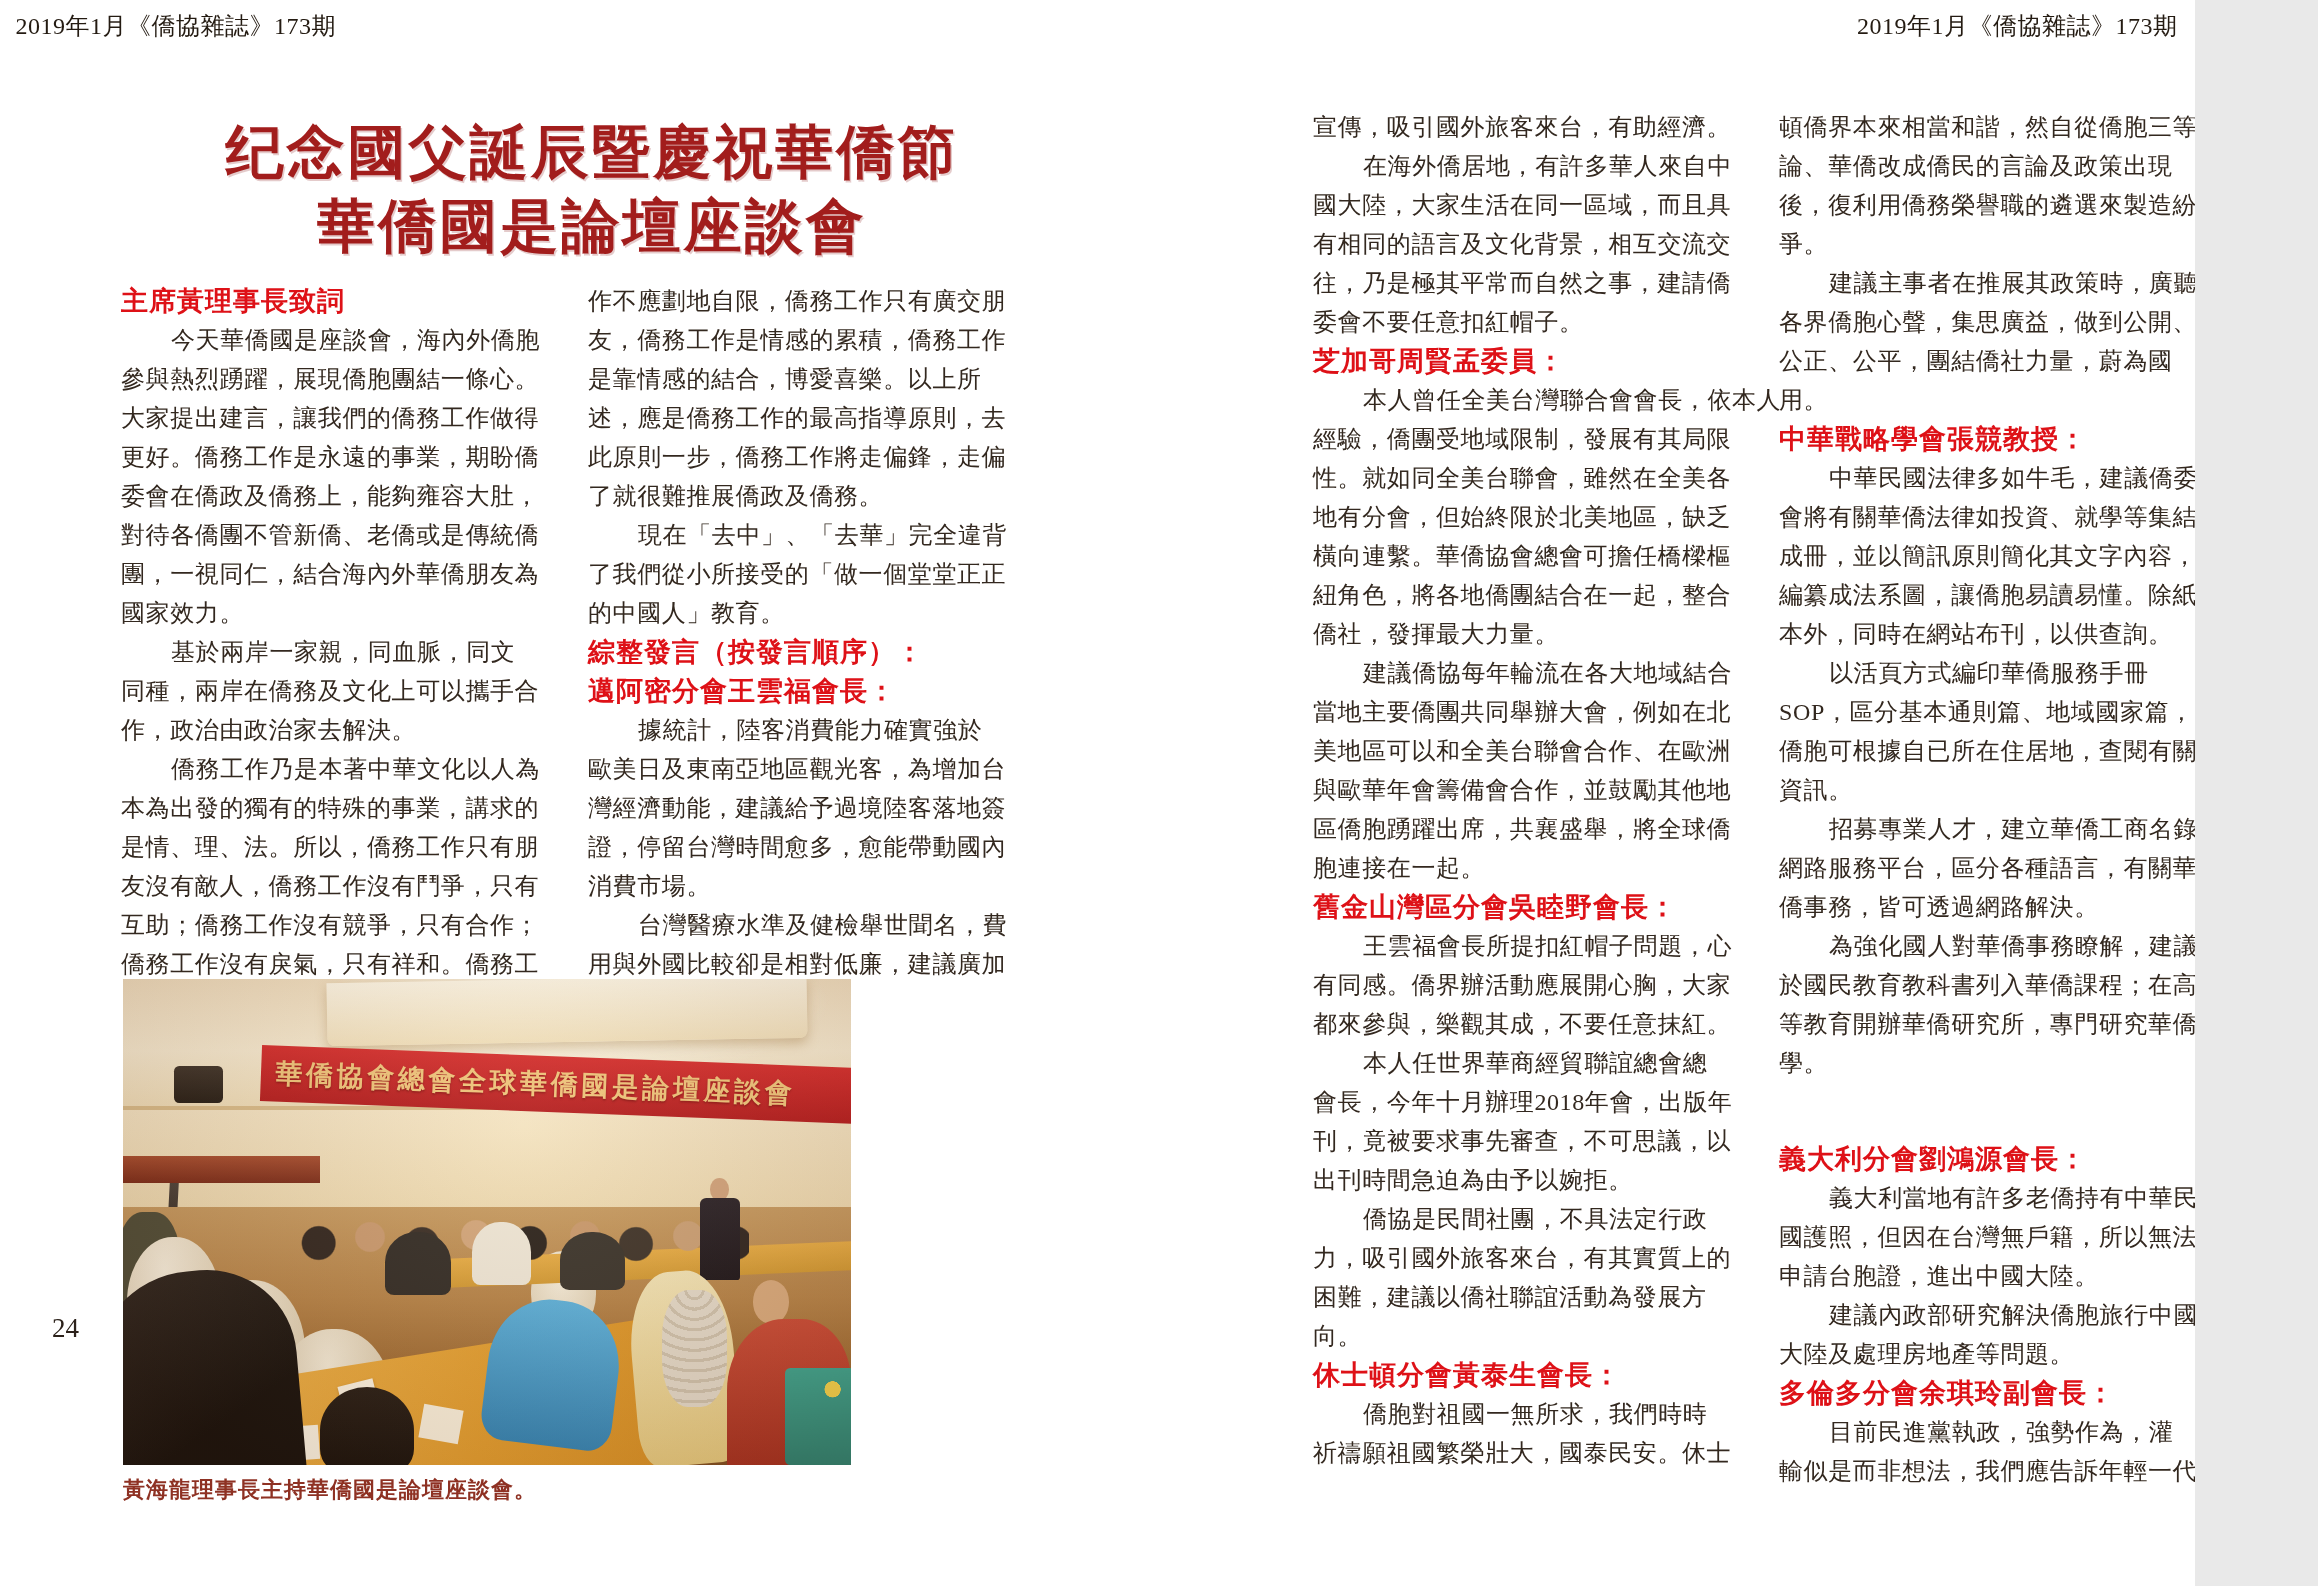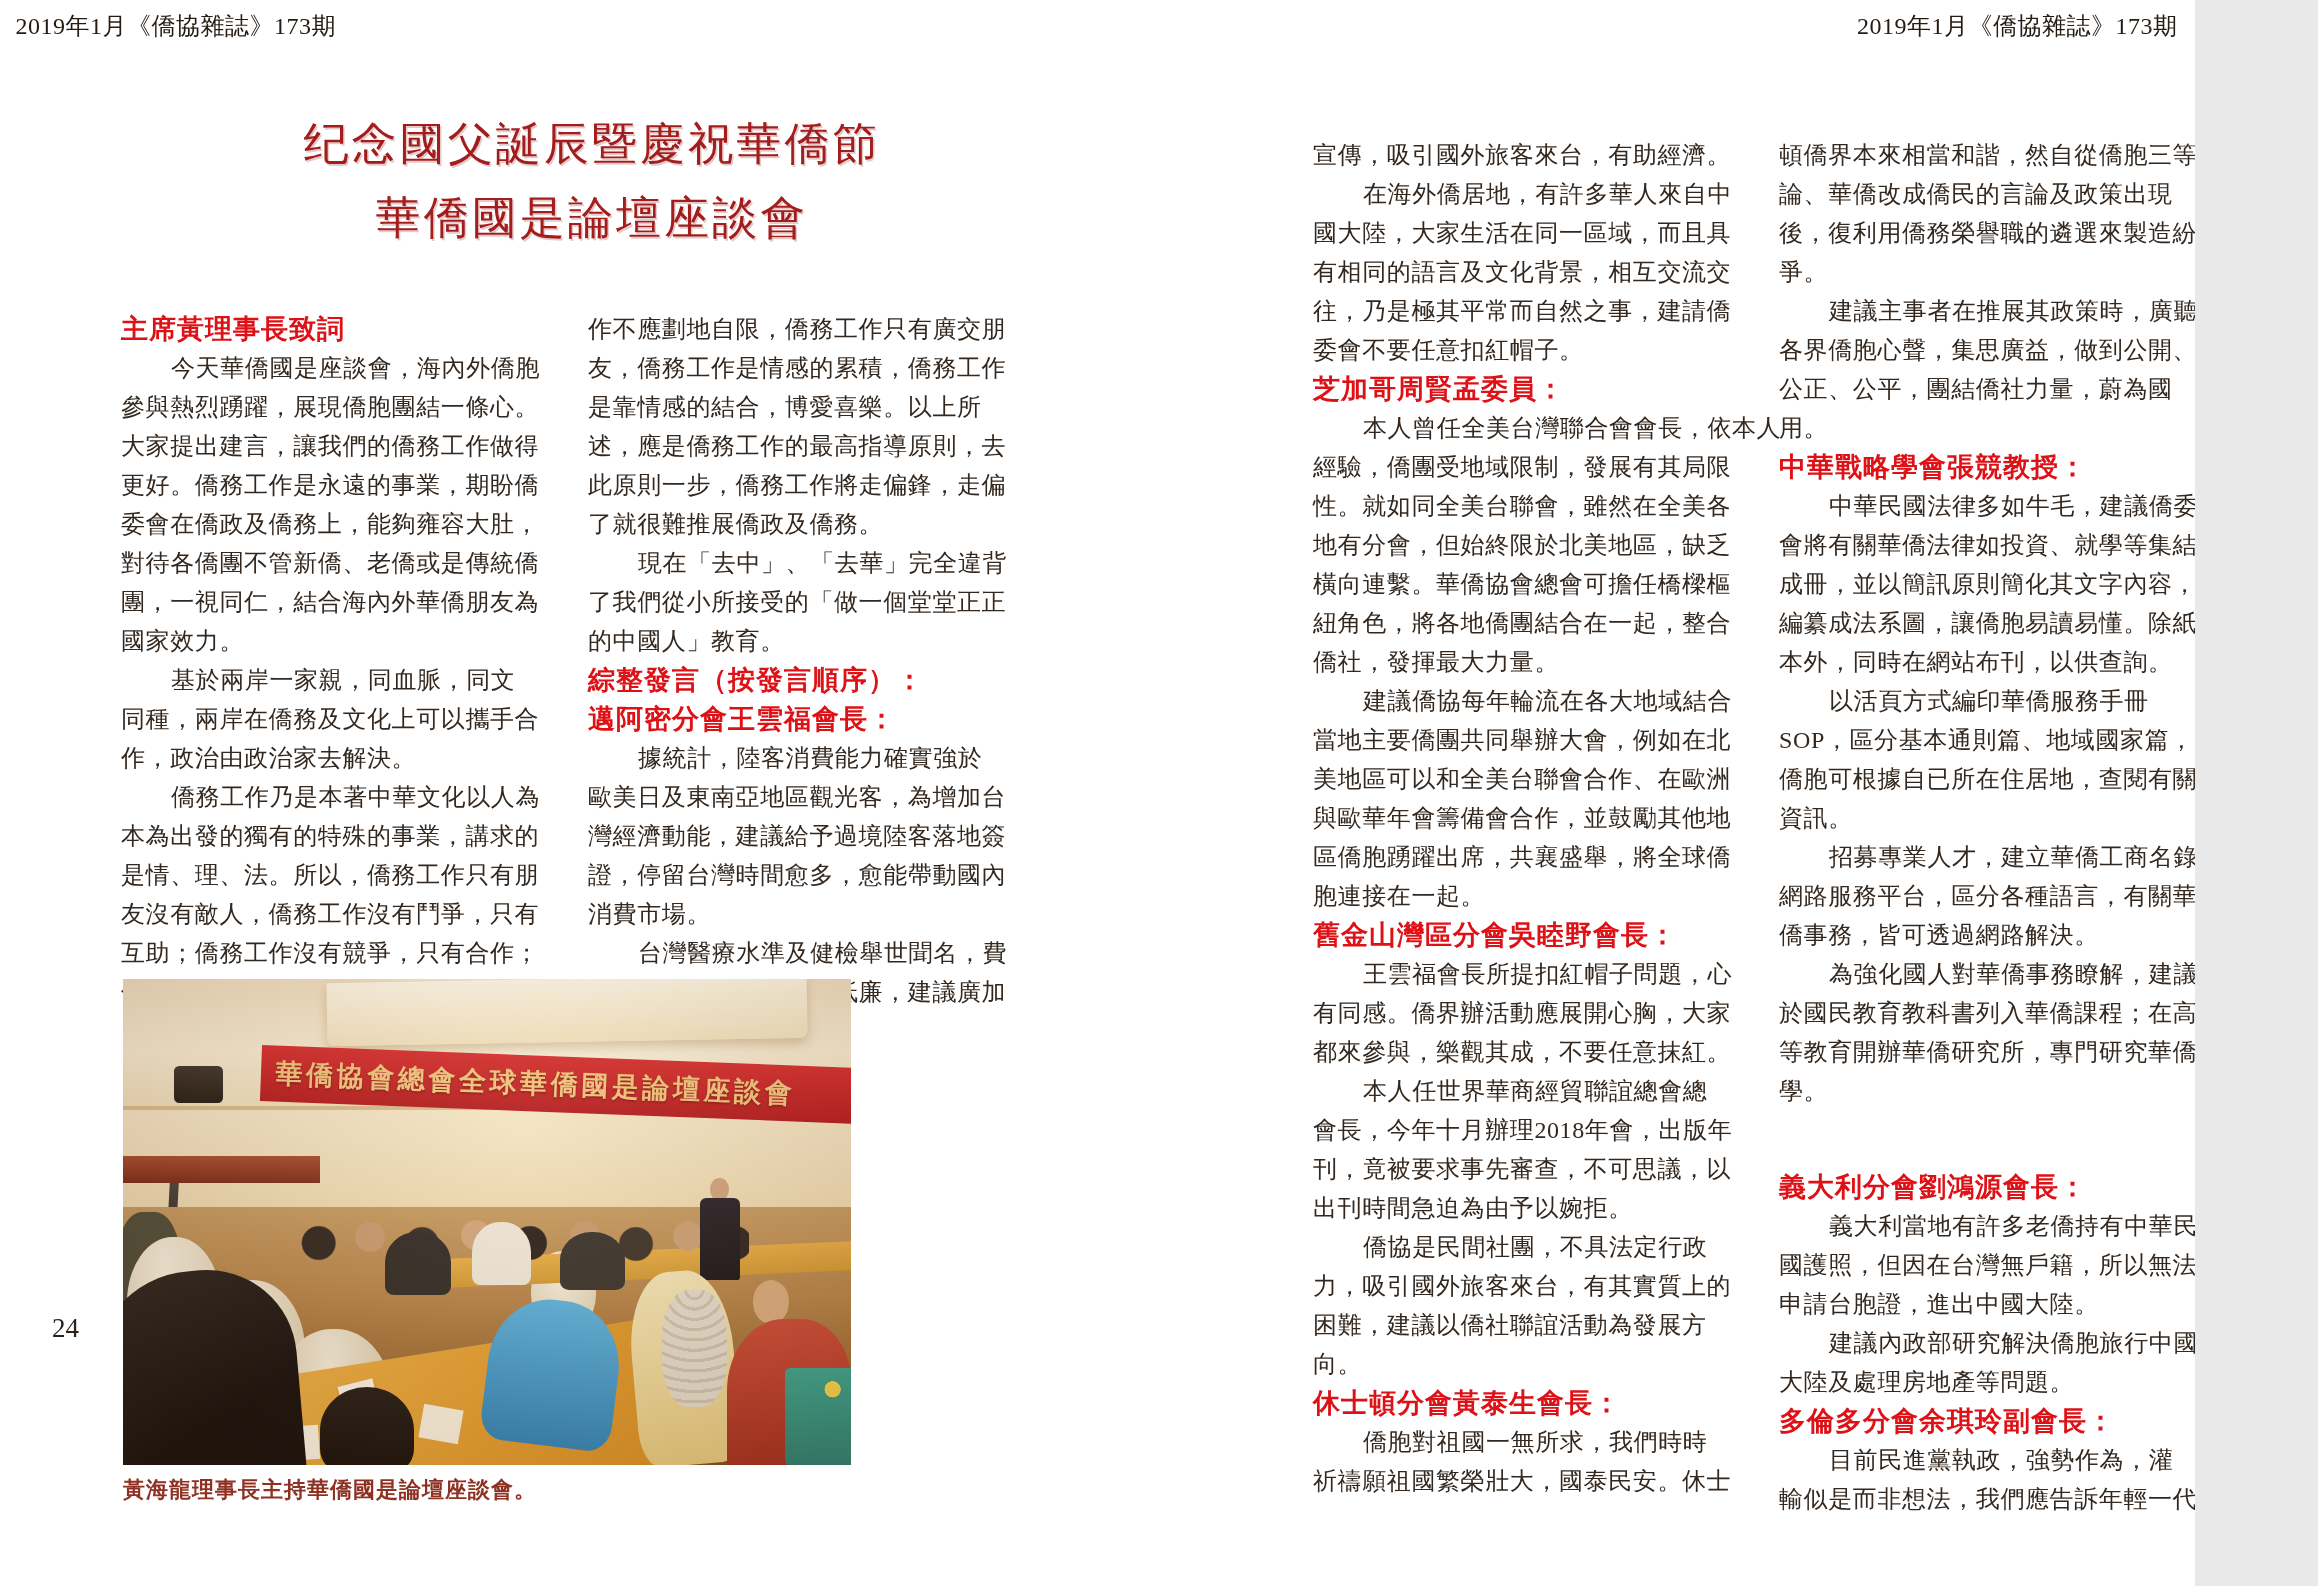--- a/index.html
+++ b/index.html
@@ -6,28 +6,28 @@
   html, body { margin: 0; padding: 0; background: #e9e9e9; }
   #spread {
     position: relative; width: 2195px; height: 1587px; background: #ffffff;
     font-family: "Liberation Serif", "DejaVu Serif", serif; color: #33281f; overflow: hidden;
   }
   .hdr { position: absolute; top: 10.3px; font-size: 24px; letter-spacing: 0.5px; color: #241b12; white-space: nowrap; }
   #hdr-left { left: 15.5px; }
   #hdr-right { right: 17.6px; }
 
   .title-line {
-    position: absolute; left: 145px; width: 894px; text-align: center; font-weight: normal;
-    color: #a21d1c; font-size: 45px; letter-spacing: 3.1px; white-space: nowrap;
+    position: absolute; left: 145px; width: 894px; text-align: center; font-weight: bold;
+    color: #a21d1c; font-size: 58px; letter-spacing: 3.1px; white-space: nowrap;
     text-shadow: 1.5px 1.5px 0 rgba(130,20,20,.22);
   }
   #title1 { top: 114px; }
   #title2 { top: 188px; }
 
-  .col { position: absolute; width: 421px; font-size: 24px; margin-top: 28px; }
+  .col { position: absolute; width: 421px; font-size: 24px; }
   .col .line { height: 39px; line-height: 39px; white-space: nowrap; letter-spacing: 0.6px; }
   .col .line.indent { padding-left: 50px; }
   .col .line.heading { color: #de1117; font-weight: bold; font-size: 27px; letter-spacing: 1px; }
   #left-col1  { left: 121px;  top: 282px; }
   #left-col2  { left: 588px; top: 282px; }
   #right-col1 { left: 1313px; top: 108px; }
   #right-col2 { left: 1779px; top: 108px; }
 
   .pagenum { position: absolute; font-size: 27px; color: #2b211a; text-align: right; }
   #pn-left  { left: 52px;  top: 1313px; }

